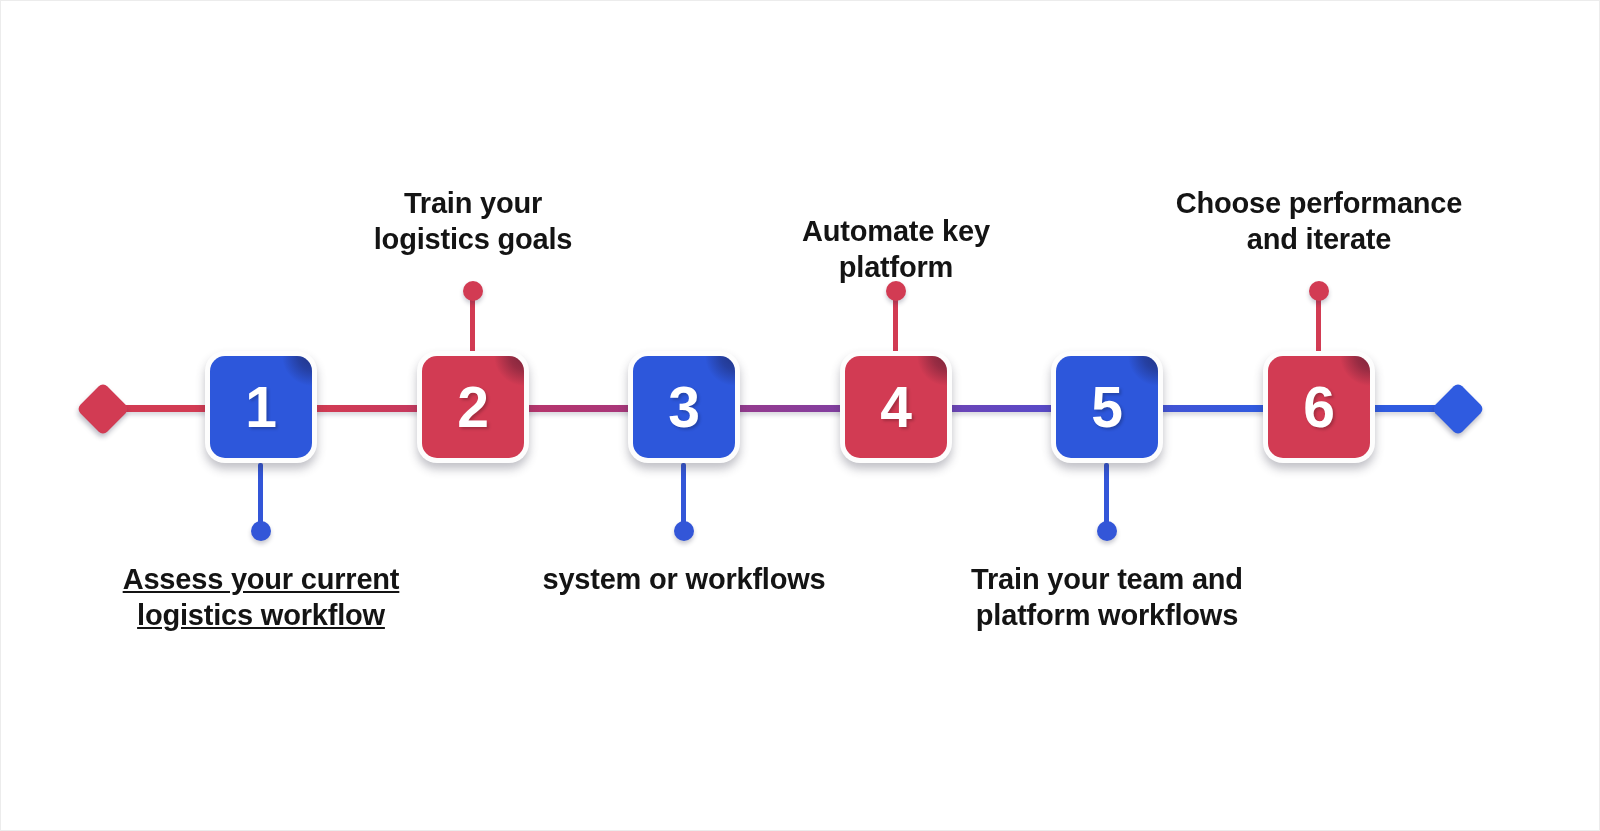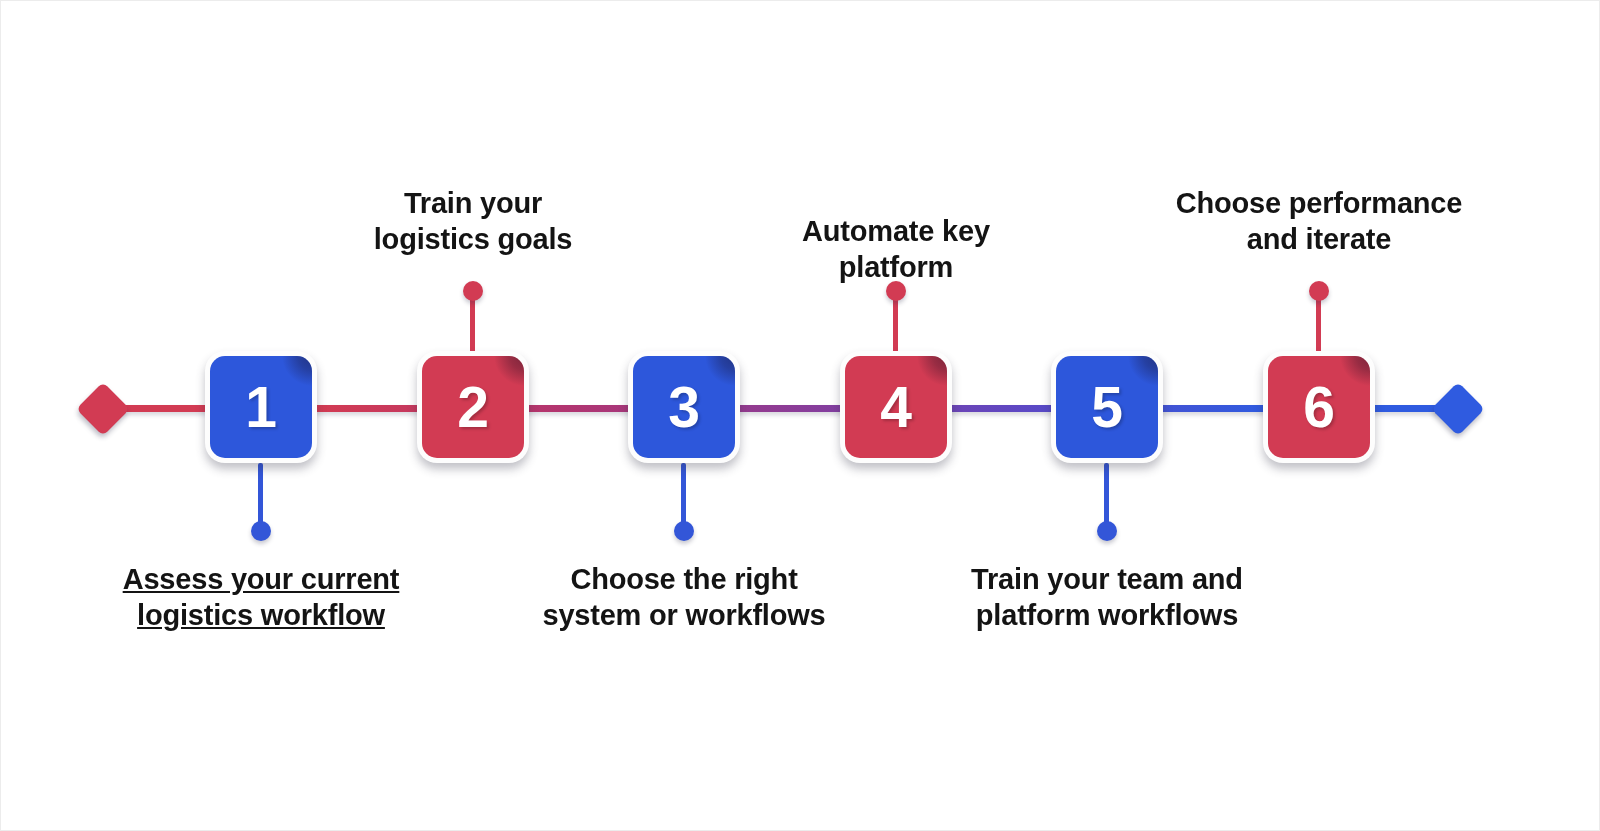--- a/index.html
+++ b/index.html
@@ -155,21 +155,20 @@
   <div class="step-label" style="left:1088px;top:184px;">
     <span>Choose performance</span>
     <span>and iterate</span>
   </div>
 
   <div class="step-label" style="left:30px;top:560px;text-decoration:underline;">
     <span>Assess your current</span>
     <span>logistics workflow</span>
   </div>
   <div class="step-label" style="left:453px;top:560px;">
-    <span>Choose the right</span>
     <span>system or workflows</span>
   </div>
   <div class="step-label" style="left:876px;top:560px;">
     <span>Train your team and</span>
     <span>platform workflows</span>
   </div>
 
 </div>
 
 </body></html>

